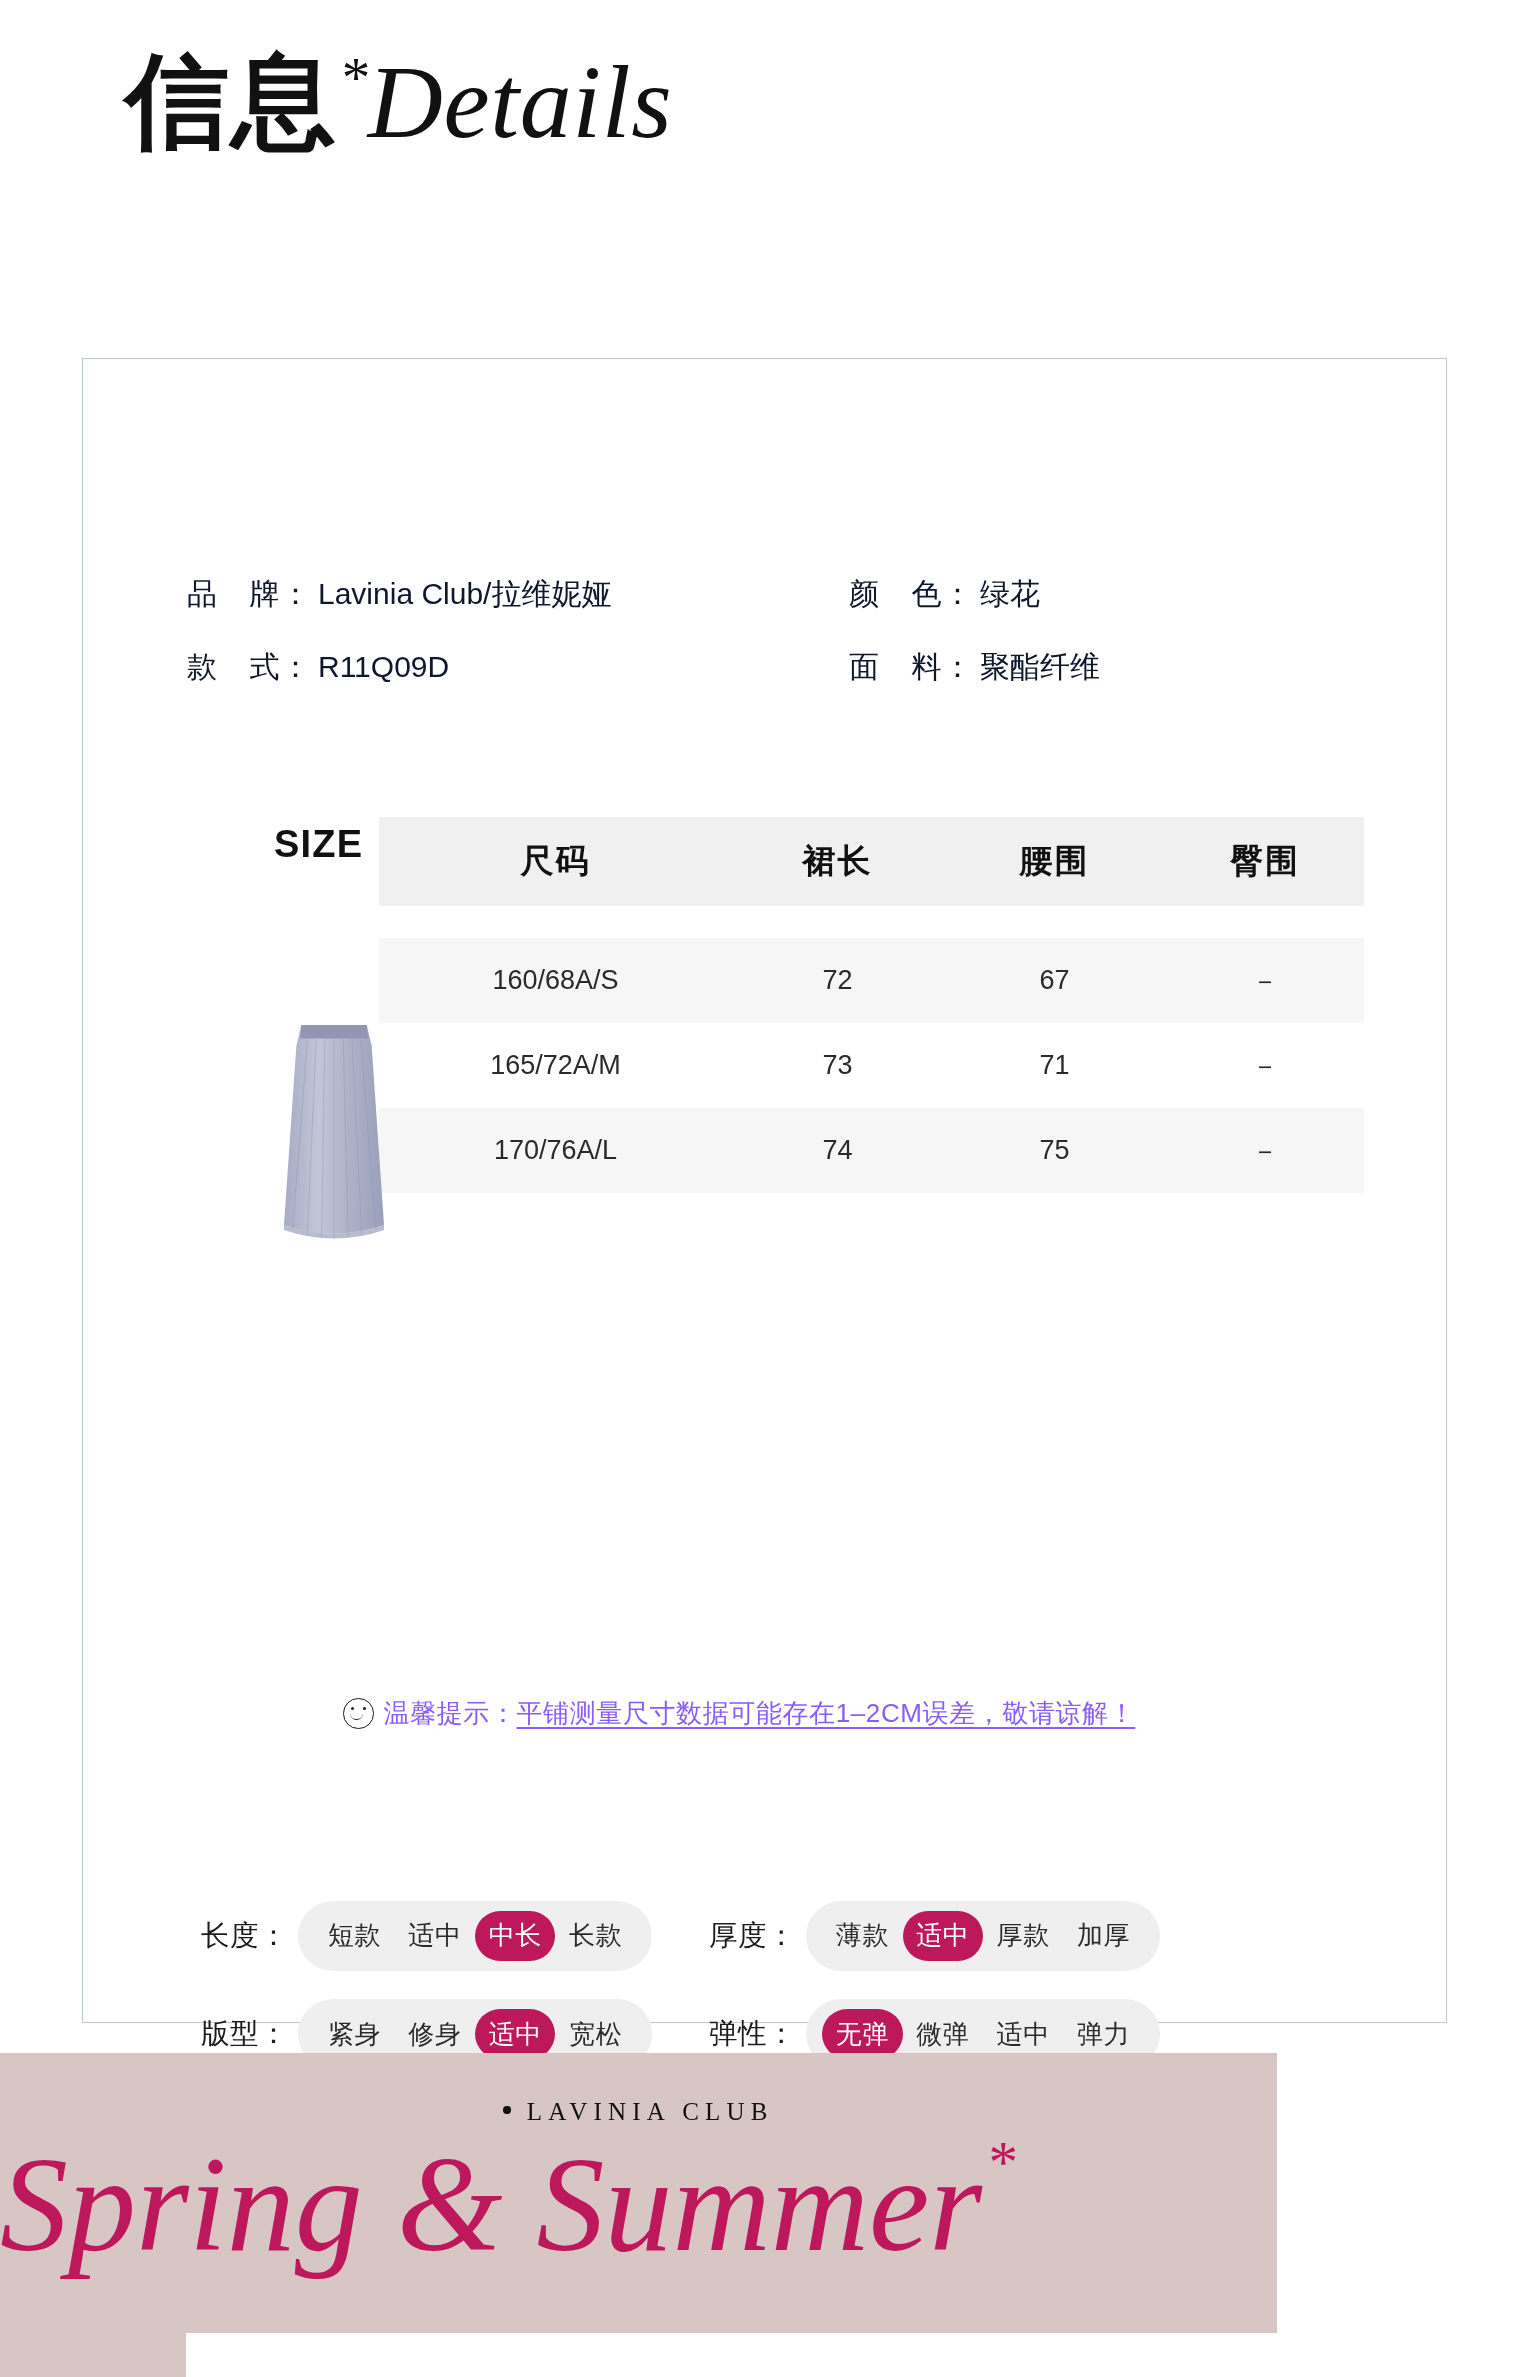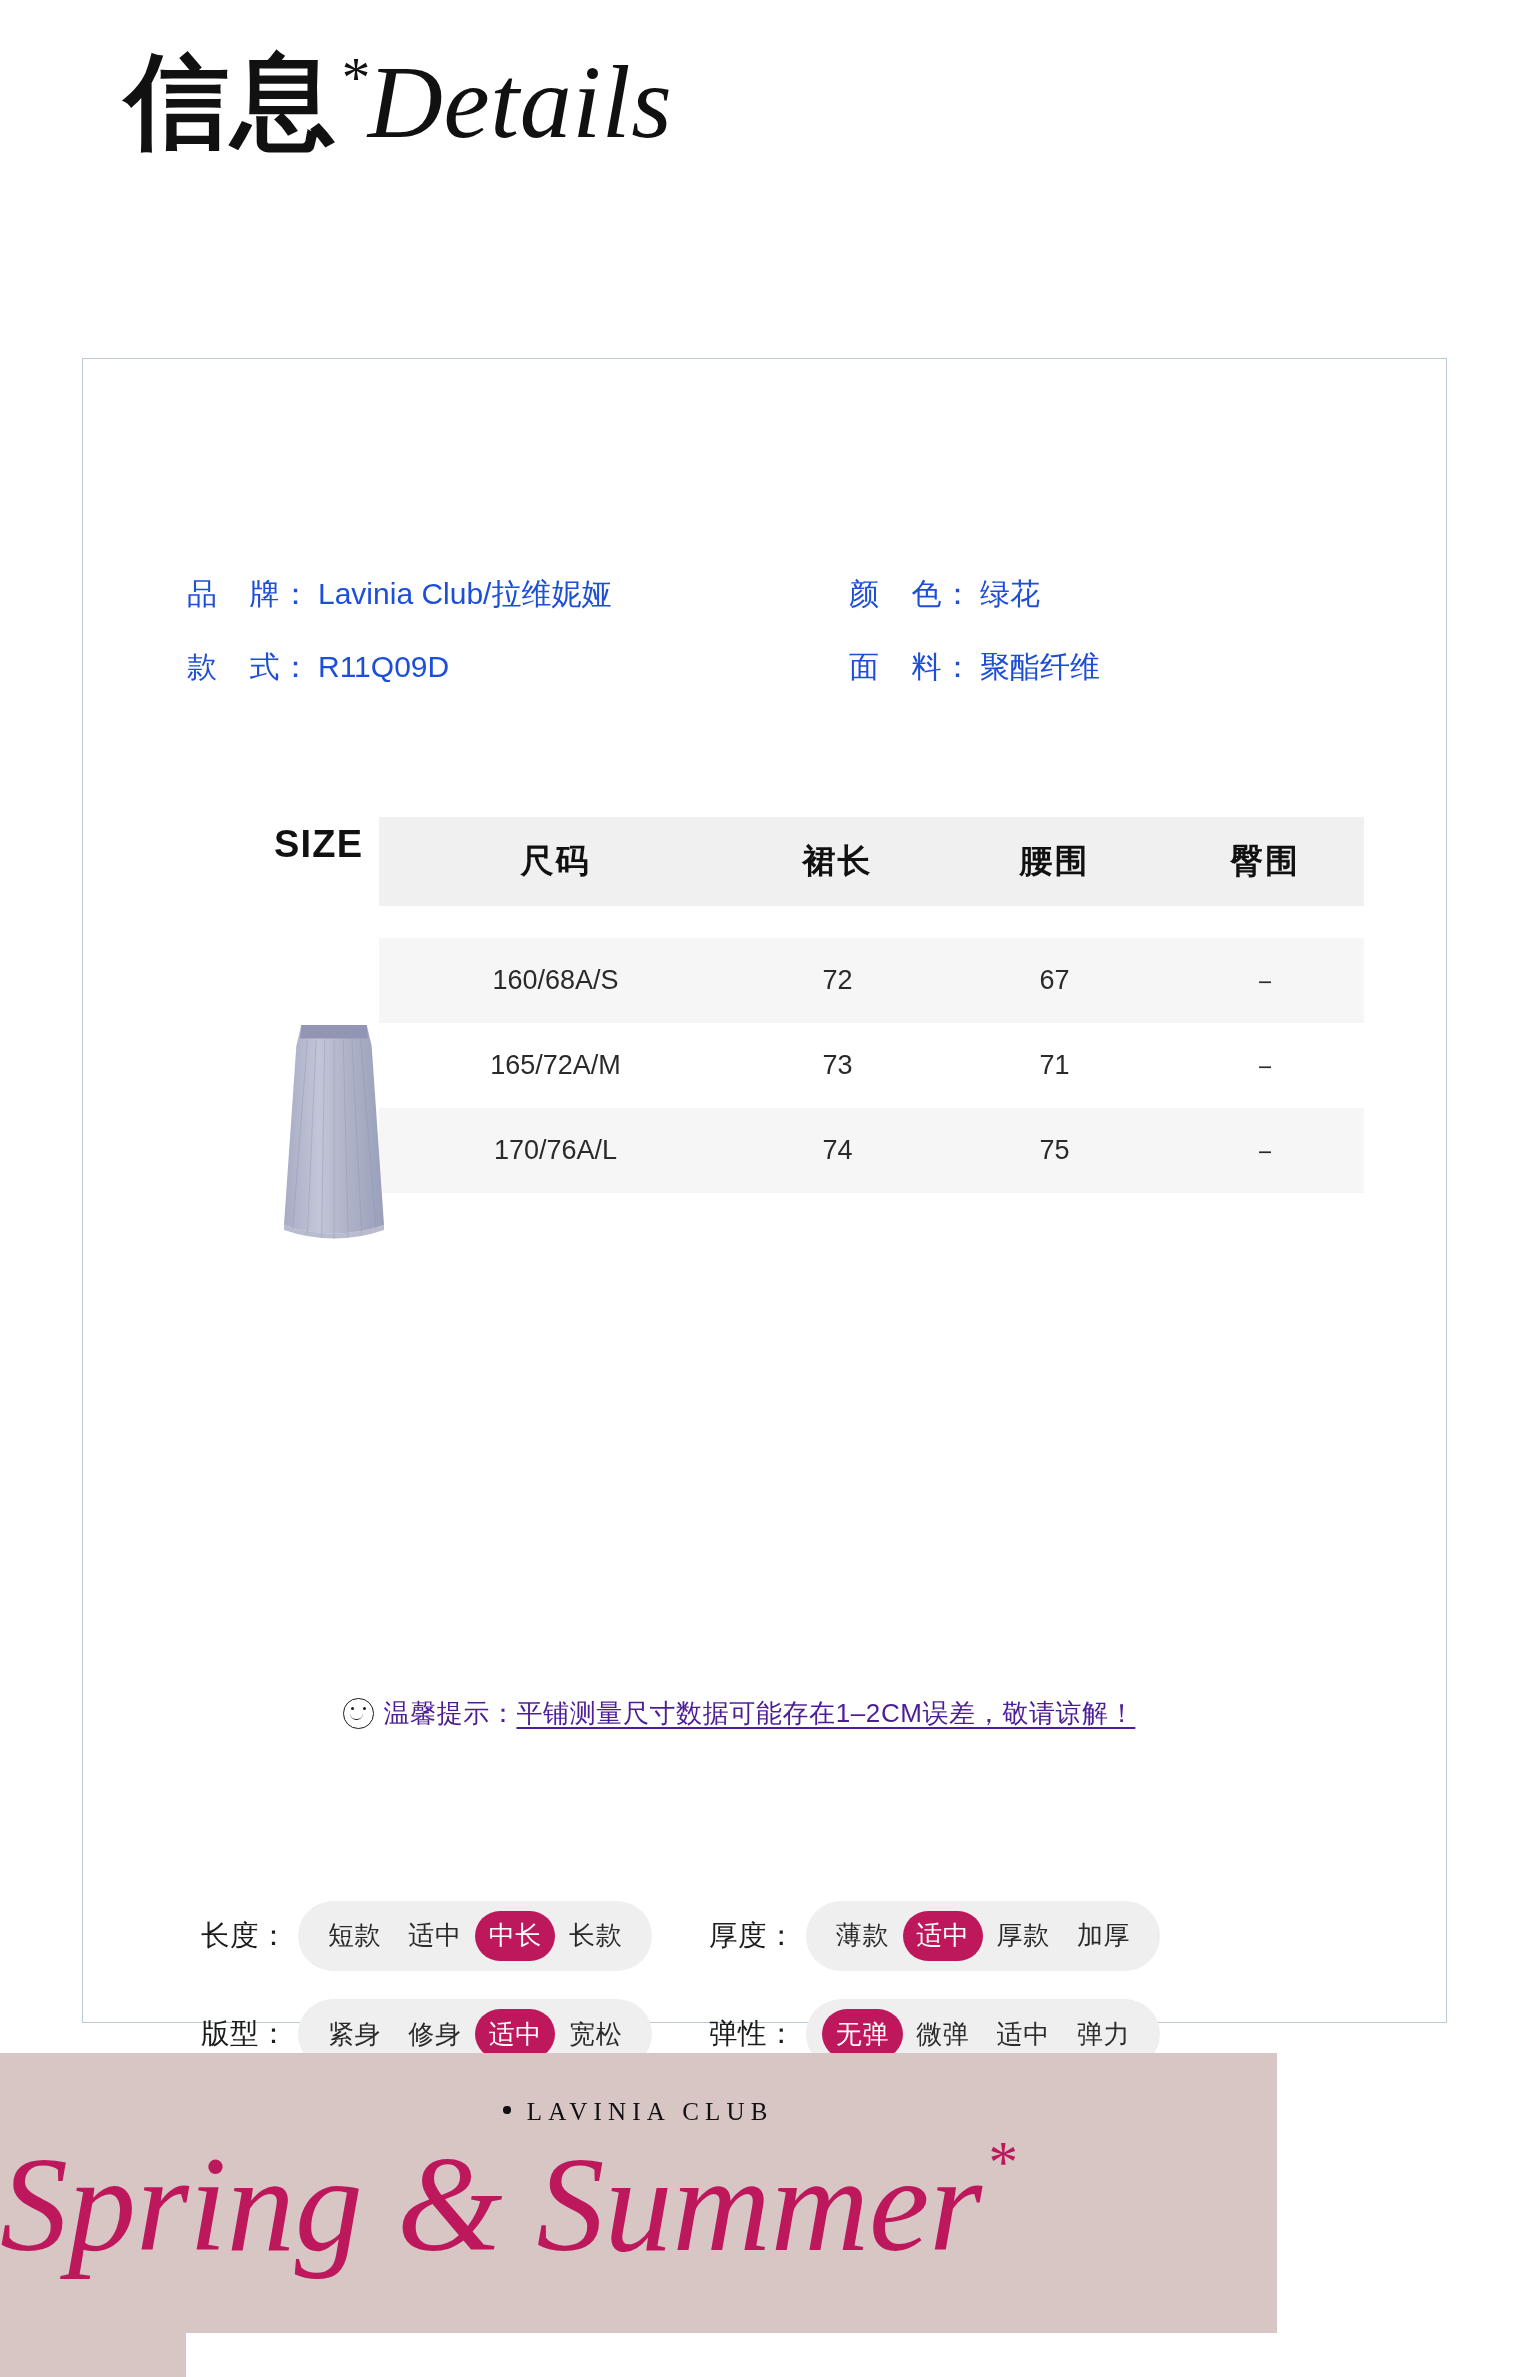--- a/index.html
+++ b/index.html
@@ -72,21 +72,21 @@
     width: 1176px;
   }
   .info-row {
     display: flex;
     margin-bottom: 32px;
   }
   .info-cell {
     display: flex;
     align-items: baseline;
     font-size: 30px;
-    color: #1d4ed8;
+    color: #0f172a;
   }
   .info-cell.left { width: 662px; }
   .info-label {
     letter-spacing: 1.2px;
     white-space: pre;
   }
   .info-value {
     margin-left: 6.2px;
   }
 
@@ -148,21 +148,21 @@
   }
 
   
   .tip {
     position: absolute;
     left: 260px;
     top: 1337px;
     display: flex;
     align-items: center;
     font-size: 26px;
-    color: #4c1d95;
+    color: #8b5cf6;
   }
   .tip-face {
     width: 28.5px;
     height: 28.5px;
     border: 1.9px solid #1c1c1c;
     border-radius: 50%;
     position: relative;
     margin-right: 10px;
     flex: none;
   }

